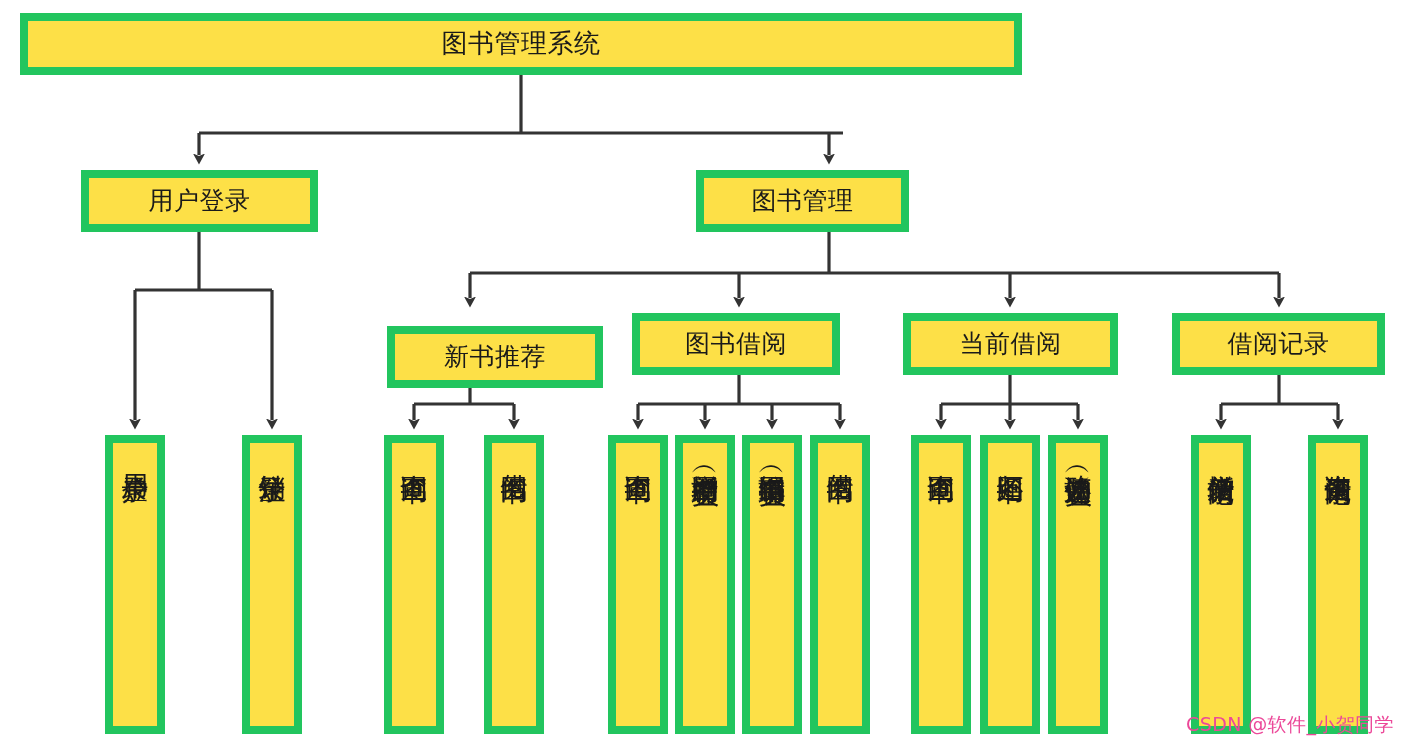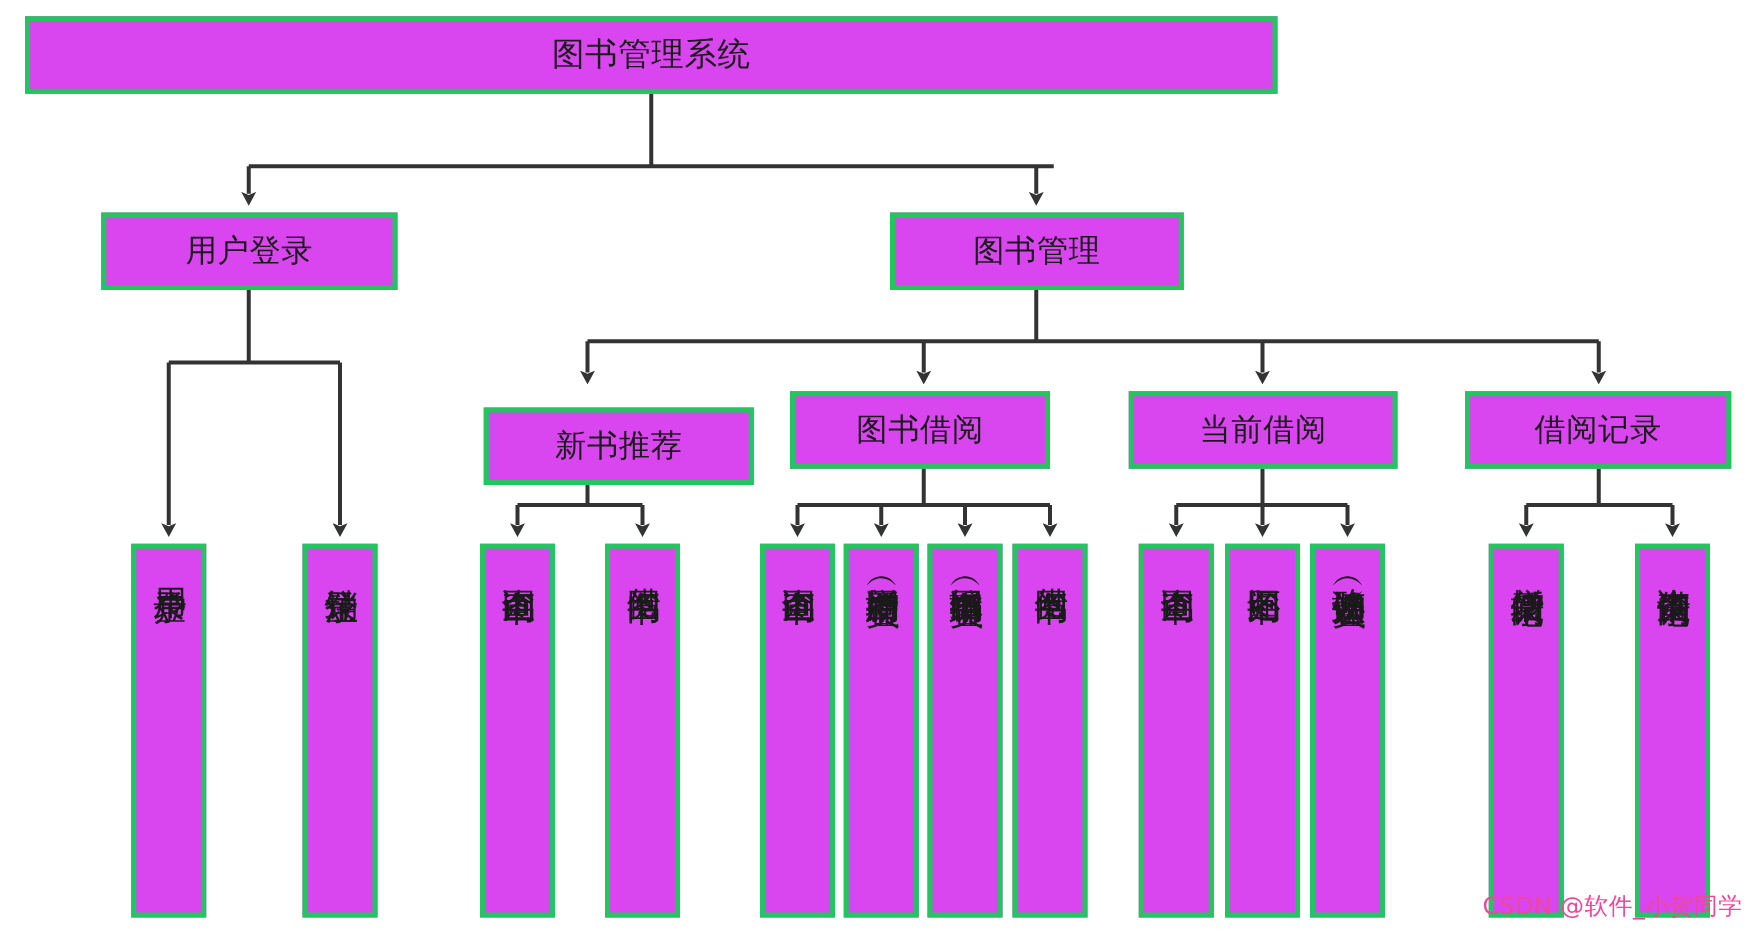--- a/index.html
+++ b/index.html
@@ -22,26 +22,27 @@
     position: absolute;
     left: 0;
     top: 0;
     width: 1405px;
     height: 747px;
     pointer-events: none;
   }
   .node {
     position: absolute;
     box-sizing: border-box;
-    background: #d946ef;
-    border: 4px solid #22c55e;
+    background: #fde047;
+    border: 8px solid #22c55e;
     display: flex;
     align-items: center;
     justify-content: center;
     color: #1a1a1a;
+    font-family: Liberation Serif, serif;
   }
   .node-label {
     display: block;
     text-align: center;
     line-height: 1.18;
     white-space: nowrap;
   }
   
   .node-h .node-label {
     font-size: 25px;
@@ -131,21 +132,21 @@
   </svg>
 
   <div class="node node-h node-root" style="left:20px; top:13px; width:1002px; height:62px;">
     <span class="node-label">图书管理系统</span>
   </div>
 
   <div class="node node-h" style="left:81px; top:170px; width:237px; height:62px;">
     <span class="node-label">用户登录</span>
   </div>
 
-  <div class="node node-h" style="left:712px; top:170px; width:235px; height:62px;">
+  <div class="node node-h" style="left:696px; top:170px; width:213px; height:62px;">
     <span class="node-label">图书管理</span>
   </div>
 
   <div class="node node-h" style="left:362px; top:326px; width:216px; height:62px;margin-left:25px;">
     <span class="node-label">新书推荐</span>
   </div>
 
   <div class="node node-h" style="left:632px; top:313px; width:208px; height:62px;">
     <span class="node-label">图书借阅</span>
   </div>

